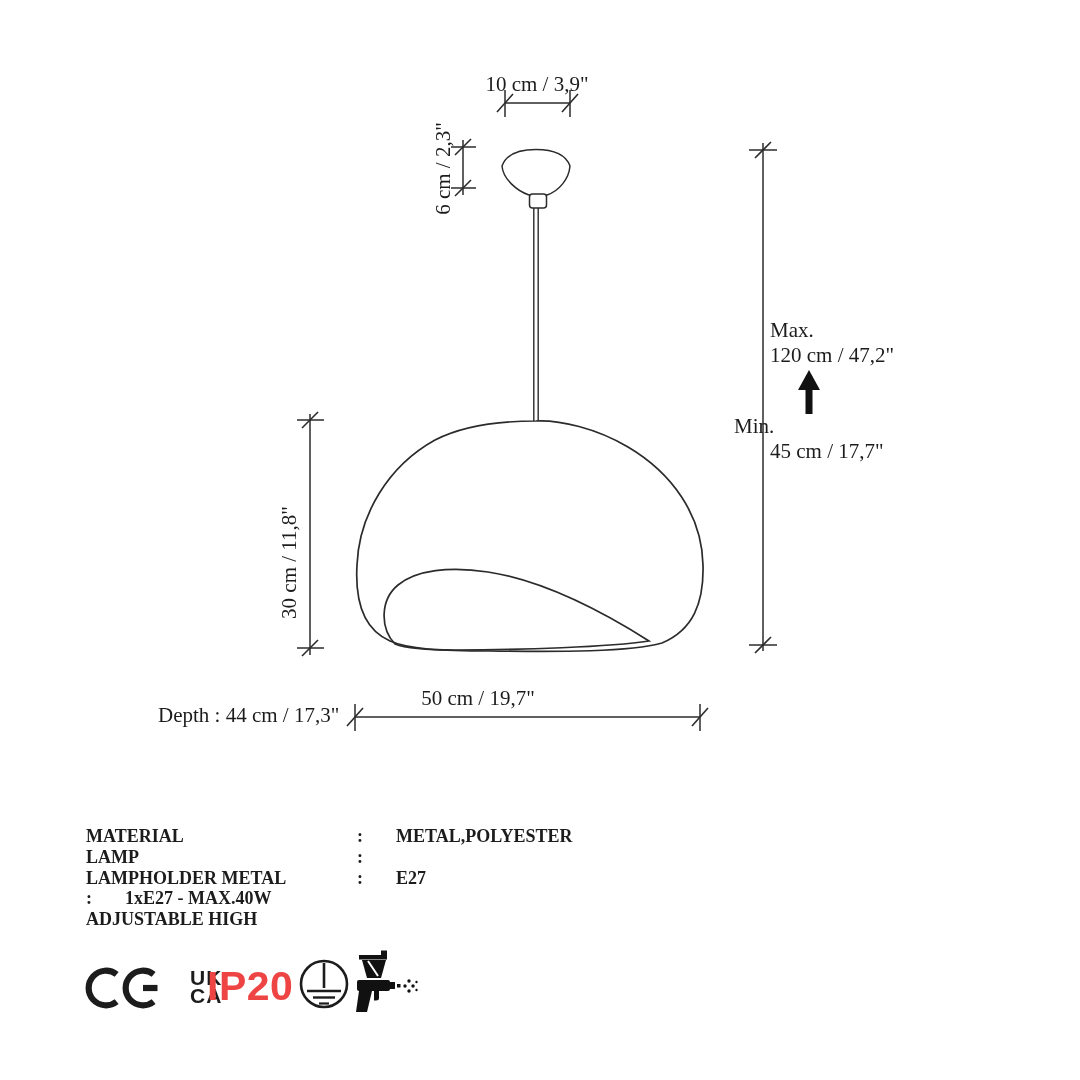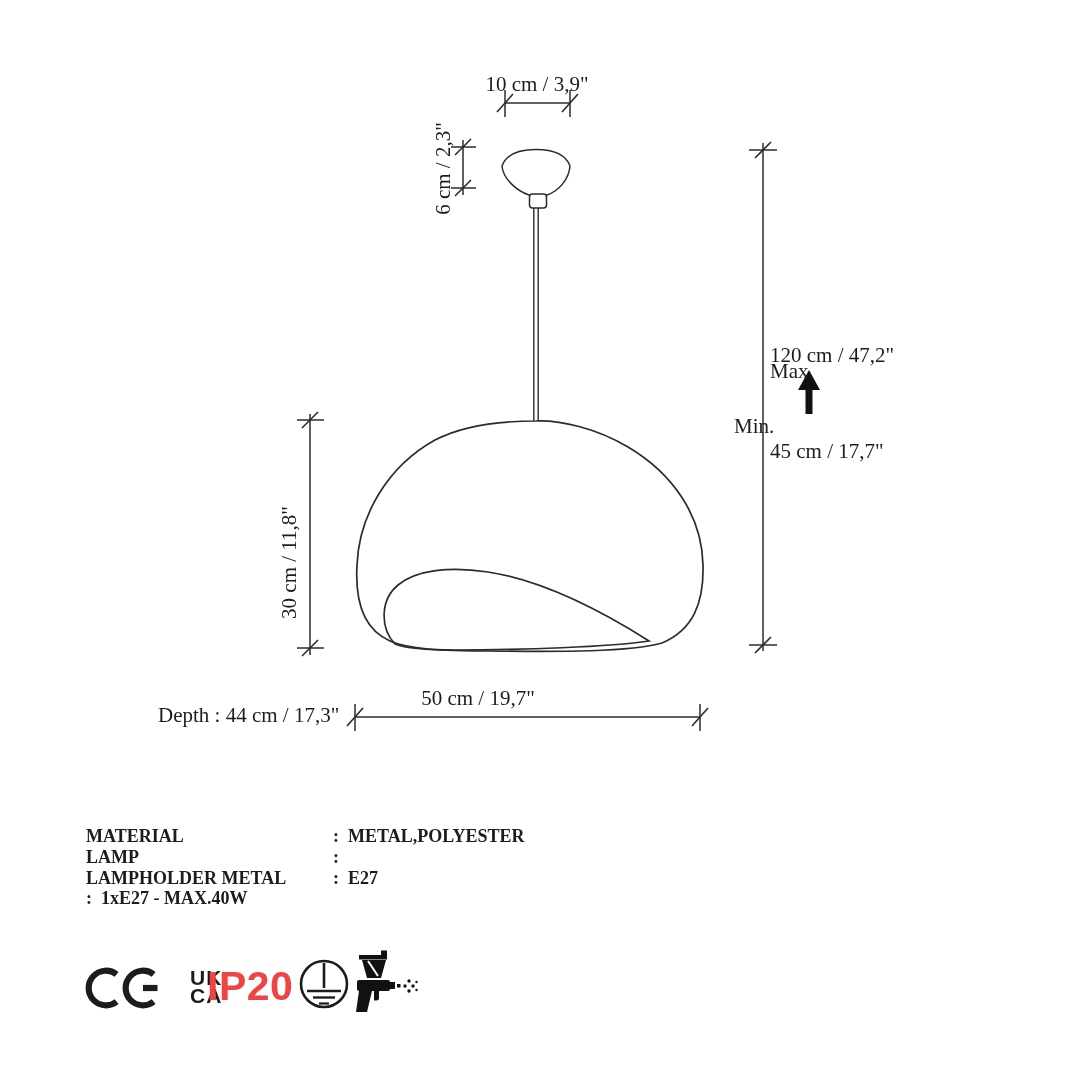--- a/index.html
+++ b/index.html
@@ -4,21 +4,21 @@
 <style>
   html,body{margin:0;padding:0;background:#fff;}
   #stage{position:relative;width:1080px;height:1080px;background:#fff;overflow:hidden;
          font-family:"Liberation Serif","DejaVu Serif",serif;color:#1c1c1c;}
   #lineart{position:absolute;left:0;top:0;}
   .dim{position:absolute;font-size:21px;line-height:25px;white-space:nowrap;color:#1c1c1c;}
   .dim.center{text-align:center;}
   .rot{transform:rotate(-90deg);transform-origin:center center;text-align:center;}
   
   #specs{position:absolute;left:86px;top:826px;font-weight:bold;font-size:18px;line-height:20.8px;}
-  .spec-row{display:flex;white-space:nowrap;}
+  .spec-row{display:flex;white-space:nowrap;gap:24px;}
   .spec-label{width:247px;}
   .spec-sep{width:15px;}
   
   #ukca{position:absolute;left:158px;top:969px;font-family:"Liberation Sans","DejaVu Sans",sans-serif;
         font-weight:bold;font-size:21px;line-height:17.5px;letter-spacing:1px;color:#1c1c1c;margin-left:32px;}
   #ip20{position:absolute;left:207px;top:963px;font-family:"Liberation Sans","DejaVu Sans",sans-serif;
         font-weight:bold;font-size:41px;line-height:46px;letter-spacing:0.5px;color:#ef4444;}
 </style>
 </head>
 <body>
@@ -127,21 +127,21 @@
       </g>
     </g>
   </svg>
 
   <div class="dim center" style="left:437px;top:72px;width:200px;">10 cm / 3,9"</div>
 
   <div class="dim rot" style="left:378px;top:156px;width:130px;">6 cm / 2,3"</div>
 
   <div class="dim rot" style="left:189px;top:550px;width:200px;">30 cm / 11,8"</div>
 
-  <div class="dim" style="left:770px;top:318px;margin-top:41px;">Max.</div>
+  <div class="dim" style="left:770px;top:318px;">Max.</div>
   <div class="dim" style="left:770px;top:343px;">120 cm / 47,2"</div>
   <div class="dim" style="left:734px;top:414px;">Min.</div>
   <div class="dim" style="left:770px;top:439px;">45 cm / 17,7"</div>
 
   <div class="dim center" style="left:378px;top:686px;width:200px;">50 cm / 19,7"</div>
 
   <div class="dim" style="left:158px;top:703px;">Depth : 44 cm / 17,3"</div>
 
   <div id="specs">
     <div class="spec-row">
@@ -156,20 +156,21 @@
     <div class="spec-row">
       <span class="spec-label">LAMPHOLDER METAL</span>
         <span class="spec-sep">:</span>
         <span class="spec-value">E27</span>
     </div>
     <div class="spec-row">
         <span class="spec-sep">:</span>
         <span class="spec-value">1xE27 - MAX.40W</span>
     </div>
     <div class="spec-row">
+      <span class="spec-label">ADJUSTABLE HIGH</span>
         <span class="spec-sep"></span>
         <span class="spec-value"></span>
     </div>
   </div>
 
   <div id="ukca">
     <div>UK</div>
     <div>CA</div>
   </div>
 

